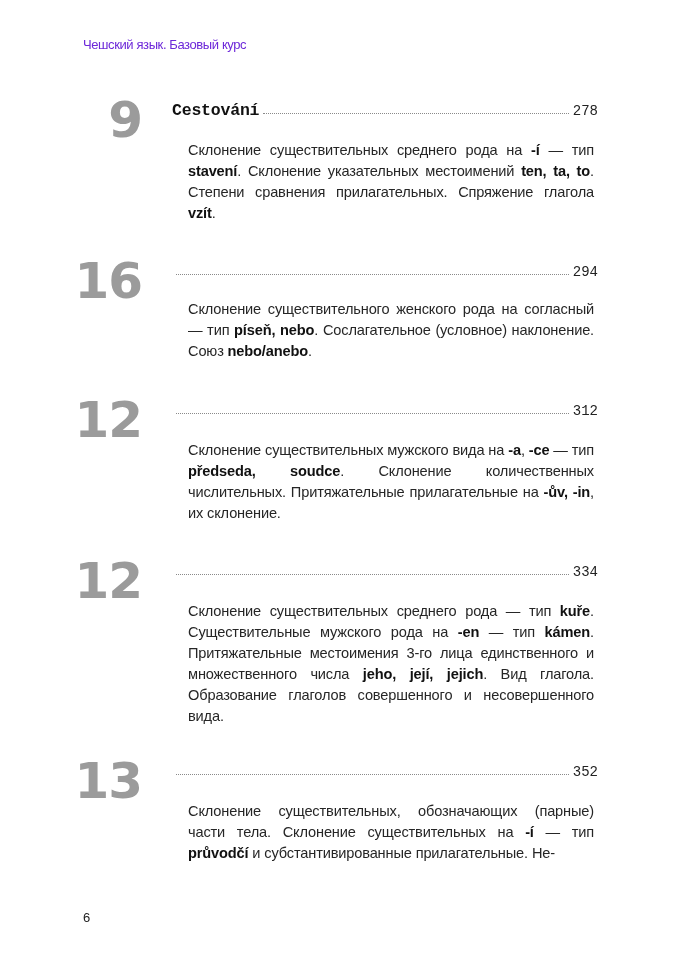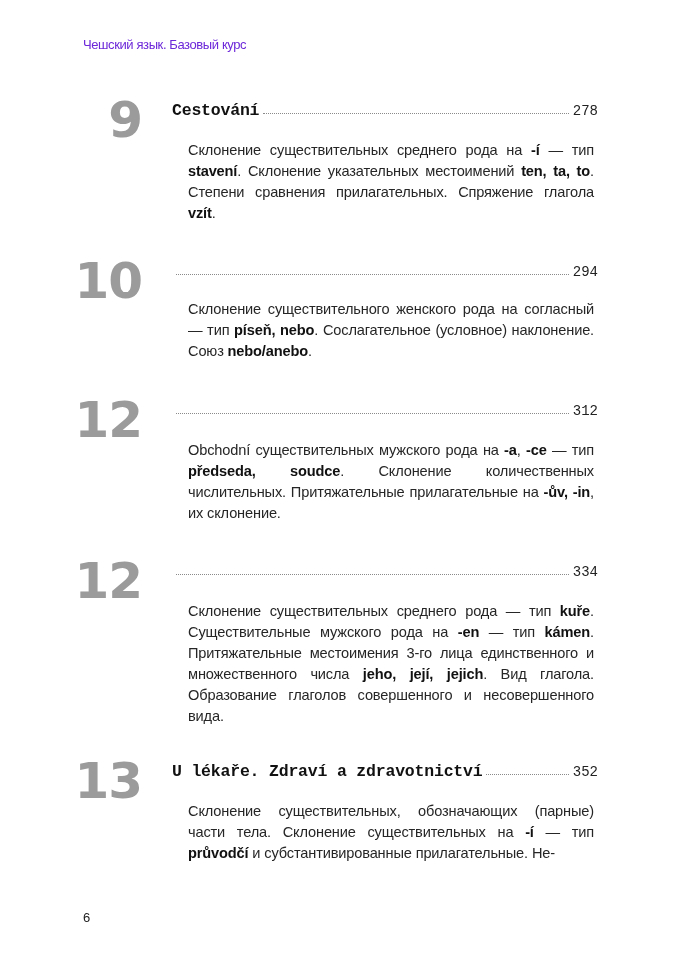--- a/index.html
+++ b/index.html
@@ -109,49 +109,48 @@
   <div class="chapter-number">9</div>
   <div class="title-row">
     <span class="title-text">Cestování</span>
     <span class="leader"></span>
     <span class="page-ref">278</span>
   </div>
   <div class="desc" style="top:40px;"><span>Склонение существительных среднего рода на </span><b>-í</b><span> — тип </span><b>stavení</b><span>. Склонение указательных местоимений </span><b>ten, ta, to</b><span>. Степени сравнения прилагательных. Спряжение гла­гола </span><b>vzít</b><span>.</span></div>
 </div>
 
 <div class="entry" style="top:261px;">
-  <div class="chapter-number">10</div>
+  <div class="chapter-number">16</div>
   <div class="title-row">
     <span class="leader"></span>
     <span class="page-ref">294</span>
   </div>
   <div class="desc" style="top:38px;"><span>Склонение существительного женского рода на со­гласный — тип </span><b>píseň, nebo</b><span>. Сослагательное (условное) наклонение. Союз </span><b>nebo/anebo</b><span>.</span></div>
 </div>
 
 <div class="entry" style="top:400px;">
   <div class="chapter-number">12</div>
   <div class="title-row">
     <span class="leader"></span>
     <span class="page-ref">312</span>
   </div>
-  <div class="desc" style="top:40px;"><span>Obchodní существительных мужского рода на </span><b>-a</b><span>, </span><b>-ce</b><span> — тип </span><b>předseda, soudce</b><span>. Склонение количествен­ных числительных. Притяжательные прилагательные на </span><b>-ův, -in</b><span>, их склонение.</span></div>
+  <div class="desc" style="top:40px;"><span>Склонение существительных мужского вида на </span><b>-a</b><span>, </span><b>-ce</b><span> — тип </span><b>předseda, soudce</b><span>. Склонение количествен­ных числительных. Притяжательные прилагательные на </span><b>-ův, -in</b><span>, их склонение.</span></div>
 </div>
 
 <div class="entry" style="top:561px;">
   <div class="chapter-number">12</div>
   <div class="title-row">
     <span class="leader"></span>
     <span class="page-ref">334</span>
   </div>
   <div class="desc" style="top:40px;"><span>Склонение существительных среднего рода — тип </span><b>kuře</b><span>. Существительные мужского рода на </span><b>-en</b><span> — тип </span><b>kámen</b><span>. Притяжательные местоимения 3-го лица един­ственного и множественного числа </span><b>jeho, její, jejich</b><span>. Вид глагола. Образование глаголов совершенного и несовершенного вида.</span></div>
 </div>
 
 <div class="entry" style="top:761px;">
   <div class="chapter-number">13</div>
   <div class="title-row">
-    <span class="title-text">U lékaře. Zdraví a zdravotnictví</span>
     <span class="leader"></span>
     <span class="page-ref">352</span>
   </div>
   <div class="desc" style="top:40px;"><span>Склонение существительных, обозначающих (парные) части тела. Склонение существительных на </span><b>-í</b><span> — тип </span><b>průvodčí</b><span> и субстантивированные прилагательные. Не-</span></div>
 </div>
 
 <div class="folio">6</div>
 
 </body></html>

